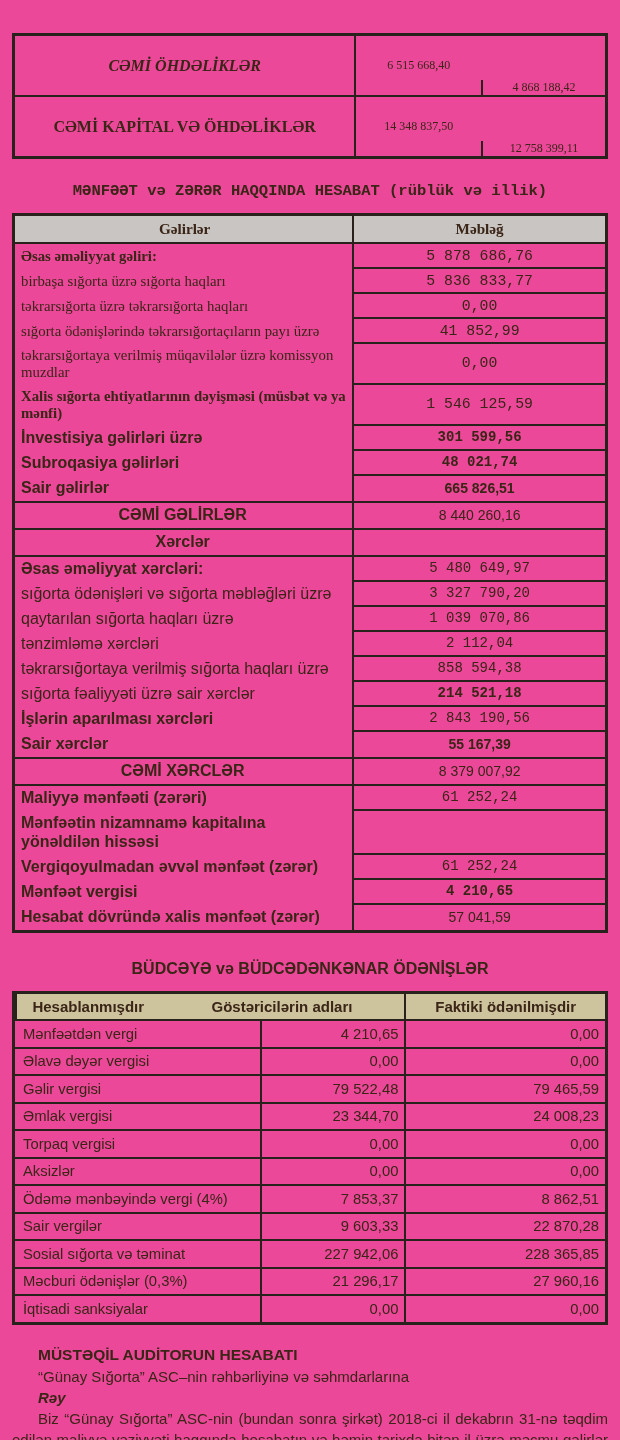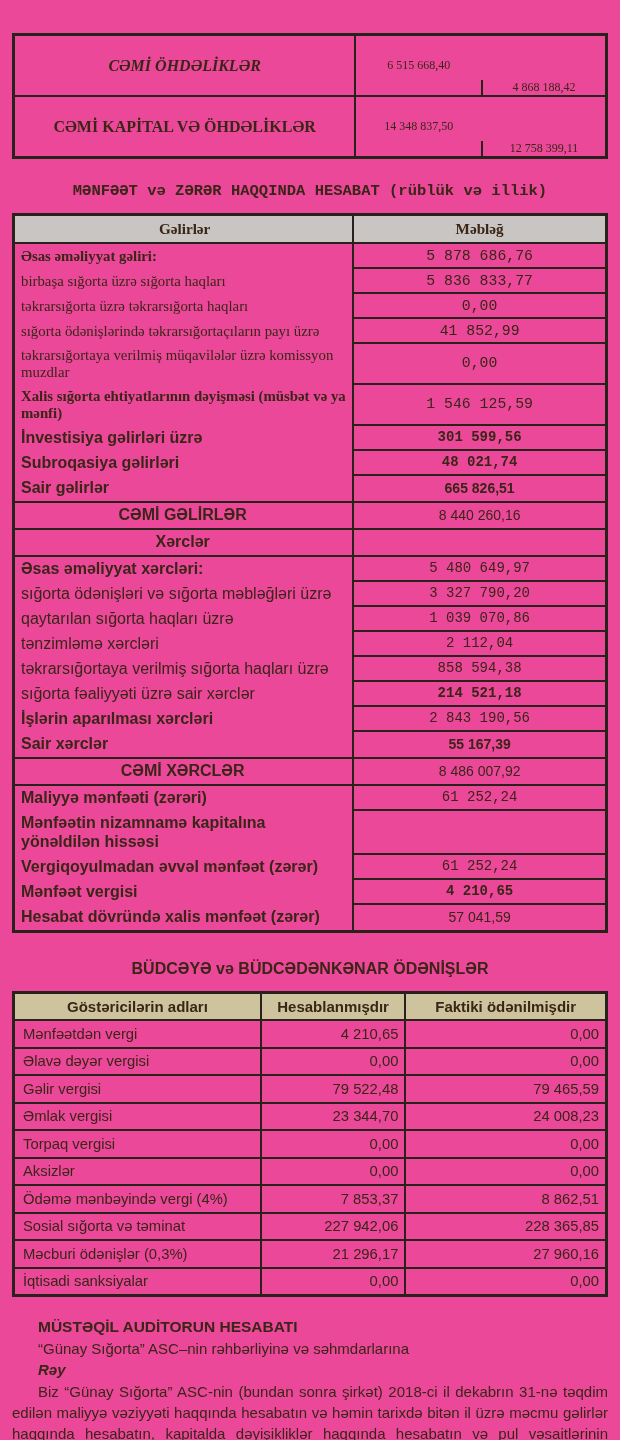--- a/index.html
+++ b/index.html
@@ -190,21 +190,21 @@
       <div class="row lb">
         <div class="cell c-label">İşlərin aparılması xərcləri</div>
         <div class="cell c-value">2 843 190,56</div>
       </div>
       <div class="row lb vb fw">
         <div class="cell c-label">Sair xərclər</div>
         <div class="cell c-value">55 167,39</div>
       </div>
       <div class="row lb center fw">
         <div class="cell c-label">CƏMİ XƏRCLƏR</div>
-        <div class="cell c-value">8 486 007,92</div>
+        <div class="cell c-value">8 379 007,92</div>
       </div>
       <div class="row lb">
         <div class="cell c-label">Maliyyə mənfəəti (zərəri)</div>
         <div class="cell c-value">61 252,24</div>
       </div>
       <div class="row lb">
         <div class="cell c-label">Mənfəətin nizamnamə kapitalına yönəldilən hissəsi</div>
         <div class="cell c-value"></div>
       </div>
       <div class="row lb">
@@ -218,22 +218,22 @@
       <div class="row lb">
         <div class="cell c-label">Hesabat dövründə xalis mənfəət (zərər)</div>
         <div class="cell c-value">57 041,59</div>
       </div>
     </div>
 
   <div class="budget-title">BÜDCƏYƏ və BÜDCƏDƏNKƏNAR ÖDƏNİŞLƏR</div>
 
   <div class="tbl tbl3" id="budget-table">
       <div class="row header">
+        <div class="cell c2">Hesablanmışdır</div>
         <div class="cell c1">Göstəricilərin adları</div>
-        <div class="cell c2">Hesablanmışdır</div>
         <div class="cell c3">Faktiki ödənilmişdir</div>
       </div>
       <div class="row">
         <div class="cell c1">Mənfəətdən vergi</div>
         <div class="cell c2">4 210,65</div>
         <div class="cell c3">0,00</div>
       </div>
       <div class="row">
         <div class="cell c1">Əlavə dəyər vergisi</div>
         <div class="cell c2">0,00</div>
@@ -256,20 +256,25 @@
       </div>
       <div class="row">
         <div class="cell c1">Aksizlər</div>
         <div class="cell c2">0,00</div>
         <div class="cell c3">0,00</div>
       </div>
       <div class="row">
         <div class="cell c1">Ödəmə mənbəyində vergi (4%)</div>
         <div class="cell c2">7 853,37</div>
         <div class="cell c3">8 862,51</div>
+      </div>
+      <div class="row">
+        <div class="cell c1">Sair vergilər</div>
+        <div class="cell c2">9 603,33</div>
+        <div class="cell c3">22 870,28</div>
       </div>
       <div class="row">
         <div class="cell c1">Sosial sığorta və təminat</div>
         <div class="cell c2">227 942,06</div>
         <div class="cell c3">228 365,85</div>
       </div>
       <div class="row">
         <div class="cell c1">Məcburi ödənişlər (0,3%)</div>
         <div class="cell c2">21 296,17</div>
         <div class="cell c3">27 960,16</div>

